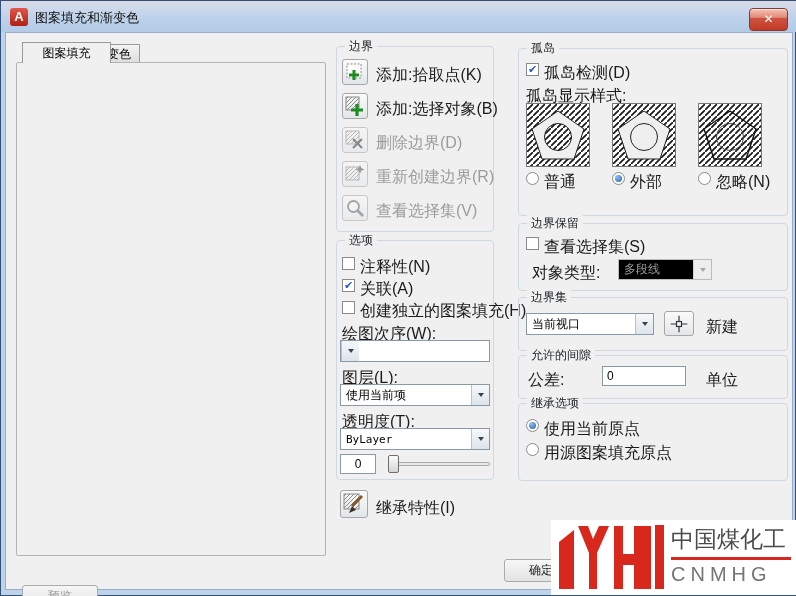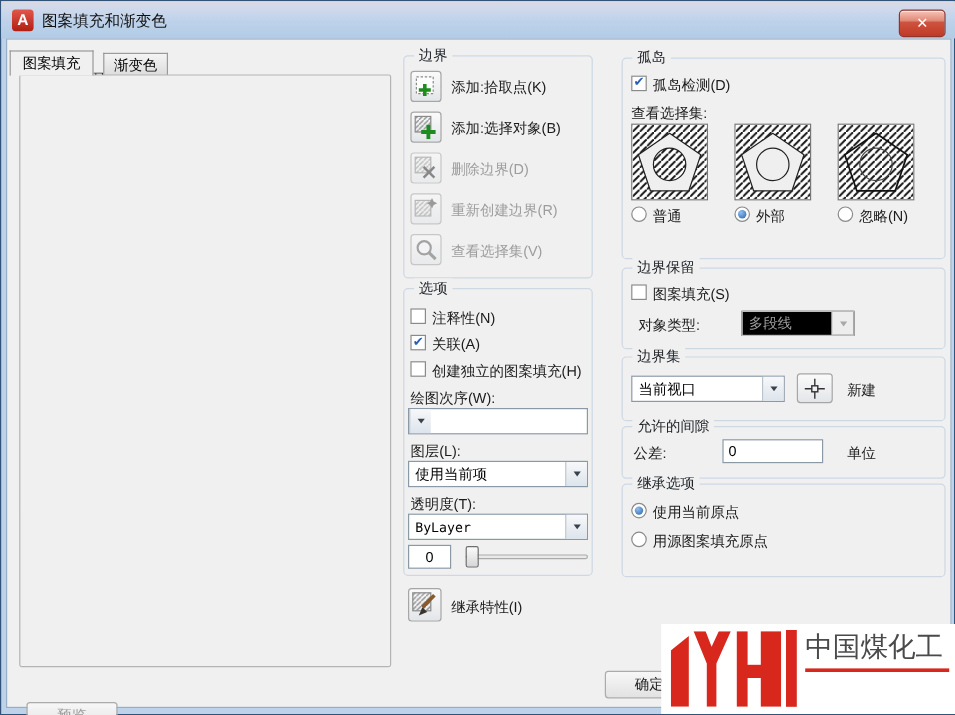--- a/index.html
+++ b/index.html
@@ -10,21 +10,21 @@
   #appicon{position:absolute;left:9px;top:7px;width:18px;height:18px;border-radius:3px;
     background:linear-gradient(#e2574a,#b01f12);color:#fff;font-size:13px;font-weight:bold;
     text-align:center;line-height:18px;}
   #apptitle{position:absolute;left:34px;top:8px;font-size:13px;color:#111;}
   #closebtn{position:absolute;left:748px;top:7px;width:37px;height:21px;border:1px solid #93342a;border-radius:4px;
     background:linear-gradient(#f6c4b8 0%,#e08876 40%,#ce5340 45%,#c03a26 100%);
     color:#fff;font-size:12px;font-weight:bold;text-align:center;line-height:20px;
     box-shadow:inset 0 1px 0 rgba(255,255,255,.6);}
   #client{position:absolute;left:4px;top:31px;width:788px;height:558px;background:#f0f0f0;border:1px solid #97aec6;box-sizing:border-box;}
 
-  .lbl{position:absolute;font-size:12px;color:#1b1b1b;white-space:nowrap;}
+  .lbl{position:absolute;font-size:16px;color:#1b1b1b;white-space:nowrap;}
   .dis{color:#9d9d9d;}
   .grp{position:absolute;border:1px solid #cdd8e3;border-radius:4px;}
   .legend{position:absolute;top:-9px;left:8px;background:#f0f0f0;padding:0 4px;font-size:12px;color:#21262b;white-space:nowrap;text-align:center;}
 
   .combo{position:absolute;background:#fff;border:1px solid #8b99a6;box-sizing:border-box;display:flex;align-items:center;font-size:12px;color:#000;}
   .combo .sw{width:10px;height:10px;margin-left:4px;flex:0 0 auto;border:1px solid #555;box-sizing:border-box;}
   .combo .val{flex:1;padding-left:5px;white-space:nowrap;overflow:hidden;}
   .combo .arw{width:17px;align-self:stretch;flex:0 0 auto;background:linear-gradient(#f7f8fa,#dde4ec);border-left:1px solid #b9c3cc;display:flex;align-items:center;justify-content:center;}
   .combo .arw::after{content:"";border-left:3.5px solid transparent;border-right:3.5px solid transparent;border-top:4px solid #39424c;}
   .combo.dis{background:#000000;border-color:#bcbcbc;color:#9d9d9d;}
@@ -84,21 +84,21 @@
 
   <div id="win">
     <div id="titlebar">
       <div id="appicon">A</div>
       <div id="apptitle">图案填充和渐变色</div>
       <div id="closebtn">✕</div>
     </div>
 
     <div id="client">
 
-      <div class="tab" id="tab-active" style="left:2px;top:9px;width:70px;height:21px;line-height:20px;">图案填充</div>
+      <div class="tab" id="tab-active" style="left:16px;top:9px;width:89px;height:21px;line-height:20px;">图案填充</div>
       <div class="tab" id="tab-inactive" style="left:80px;top:11px;width:54px;height:19px;line-height:18px;">渐变色</div>
       <div id="tabpage" style="left:10px;top:29px;width:308px;height:492px;"></div>
 
       <div class="grp" style="left:20px;top:33px;width:290px;height:158px;">
         <span class="legend">类型和图案</span>
       </div>
       <div class="lbl" style="left:32px;top:58px;">类型(Y):</div>
       <div class="combo" style="left:142px;top:54px;width:120px;height:22px;">
         <span class="val">预定义</span>
         <span class="arw"></span>
@@ -279,21 +279,21 @@
           <path d="M9,13 l-3,7 7,-3 z" fill="#3b342c"></path>
         </svg>
       </div>
       <div class="lbl" style="left:370px;top:465px;">继承特性(I)</div>
 
       <div class="grp" style="left:512px;top:15px;width:268px;height:166px;">
         <span class="legend">孤岛</span>
       </div>
       <span class="cb" style="left:520px;top:30px;">✔</span>
       <div class="lbl" style="left:538px;top:30px;">孤岛检测(D)</div>
-      <div class="lbl" style="left:520px;top:53px;">查看选择集:</div>
+      <div class="lbl" style="left:520px;top:53px;">孤岛显示样式:</div>
 
       <div class="island" style="left:520px;top:70px;">
         <svg width="62" height="62" viewBox="0 0 62 62">
           <rect width="62" height="62" fill="#fff"></rect>
             <rect width="62" height="62" fill="url(#hp)"></rect>
           <polygon points="31,7 57,25 47,55 15,55 5,25" fill="#efefef" stroke="#222"></polygon>
           <circle cx="31" cy="33" r="13.5" fill="#fff" stroke="#222"></circle>
           <circle cx="31" cy="33" r="13.5" fill="url(#hp)"></circle>
         </svg>
       </div>
@@ -320,21 +320,21 @@
           <span class="dot"></span>
         </span>
       <div class="lbl" style="left:624px;top:139px;">外部</div>
       <span class="rb" style="left:692px;top:139px;"></span>
       <div class="lbl" style="left:710px;top:139px;">忽略(N)</div>
 
       <div class="grp" style="left:512px;top:190px;width:268px;height:66px;">
         <span class="legend">边界保留</span>
       </div>
       <span class="cb" style="left:520px;top:204px;"></span>
-      <div class="lbl" style="left:538px;top:204px;">图案填充(S)</div>
+      <div class="lbl" style="left:538px;top:204px;">查看选择集(S)</div>
       <div class="lbl" style="left:526px;top:230px;">对象类型:</div>
       <div class="combo dis" style="left:612px;top:226px;width:94px;height:21px;">
         <span class="val">多段线</span>
         <span class="arw"></span>
       </div>
 
       <div class="grp" style="left:512px;top:264px;width:268px;height:52px;">
         <span class="legend">边界集</span>
       </div>
       <div class="combo" style="left:520px;top:280px;width:128px;height:22px;">
@@ -374,15 +374,16 @@
       <svg style="position:absolute;left:8px;top:6px;" width="92" height="63" viewBox="0 0 92 63">
         <polygon points="0,16 15,4 15,63 0,63" fill="#d8281e"></polygon>
         <polygon points="19,0 29,0 34,13 40,0 50,0 38,27 38,63 30,63 30,27" fill="#d8281e"></polygon>
         <rect x="55" y="0" width="9" height="63" fill="#d8281e"></rect>
         <rect x="75" y="0" width="17" height="63" fill="#d8281e"></rect>
         <rect x="62" y="28" width="14" height="11" fill="#d8281e"></rect>
       </svg>
       <div id="wm-divider"></div>
       <div id="wm-brand">中国煤化工</div>
       <div id="wm-underline"></div>
+      <div id="wm-sub">CNMHG</div>
     </div>
   </div>
 </div>
 
 </body></html>

